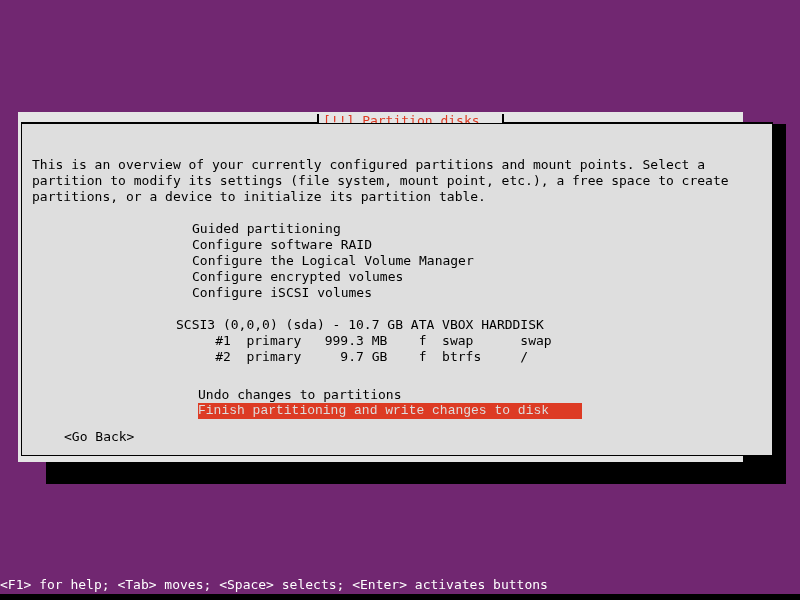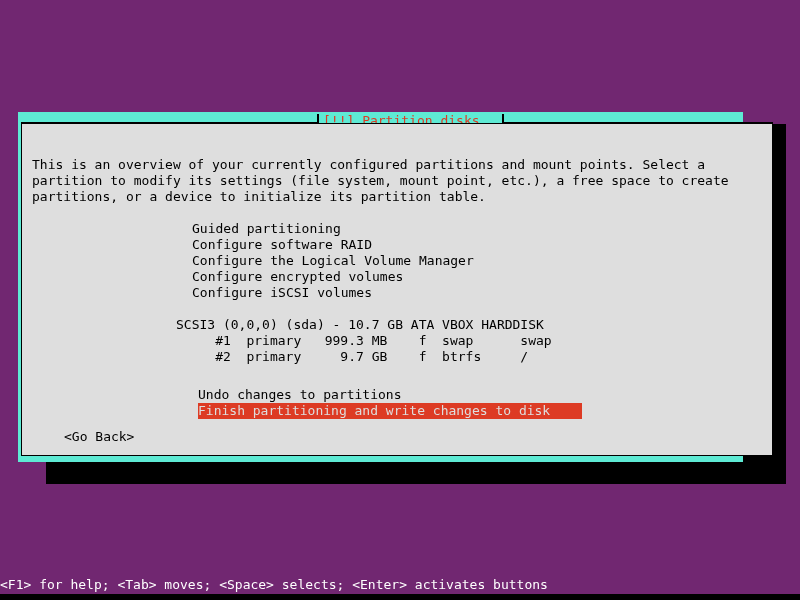--- a/index.html
+++ b/index.html
@@ -28,21 +28,21 @@
     background: #000000;
   }
 
   
   #dialog {
     position: absolute;
     left: 18px;
     top: 112px;
     width: 725px;
     height: 350px;
-    background: #5eead4;
+    background: #e5e5e5;
     box-sizing: border-box;
   }
 
   
   #titlebar {
     position: absolute;
     left: 0;
     top: 0;
     width: 758px;
     height: 14px;
@@ -117,20 +117,21 @@
     white-space: pre;
     height: 16px;
     line-height: 16px;
     display: block;
     width: 384px;
     margin-left: 6px;
   }
   .action-row.selected {
     background: #dd3b24;
     color: #dedede;
+    font-family: Liberation Mono, monospace;
   }
 
   #go-back {
     position: absolute;
     left: 42px;
     top: 305px;
     white-space: pre;
   }
 
   

